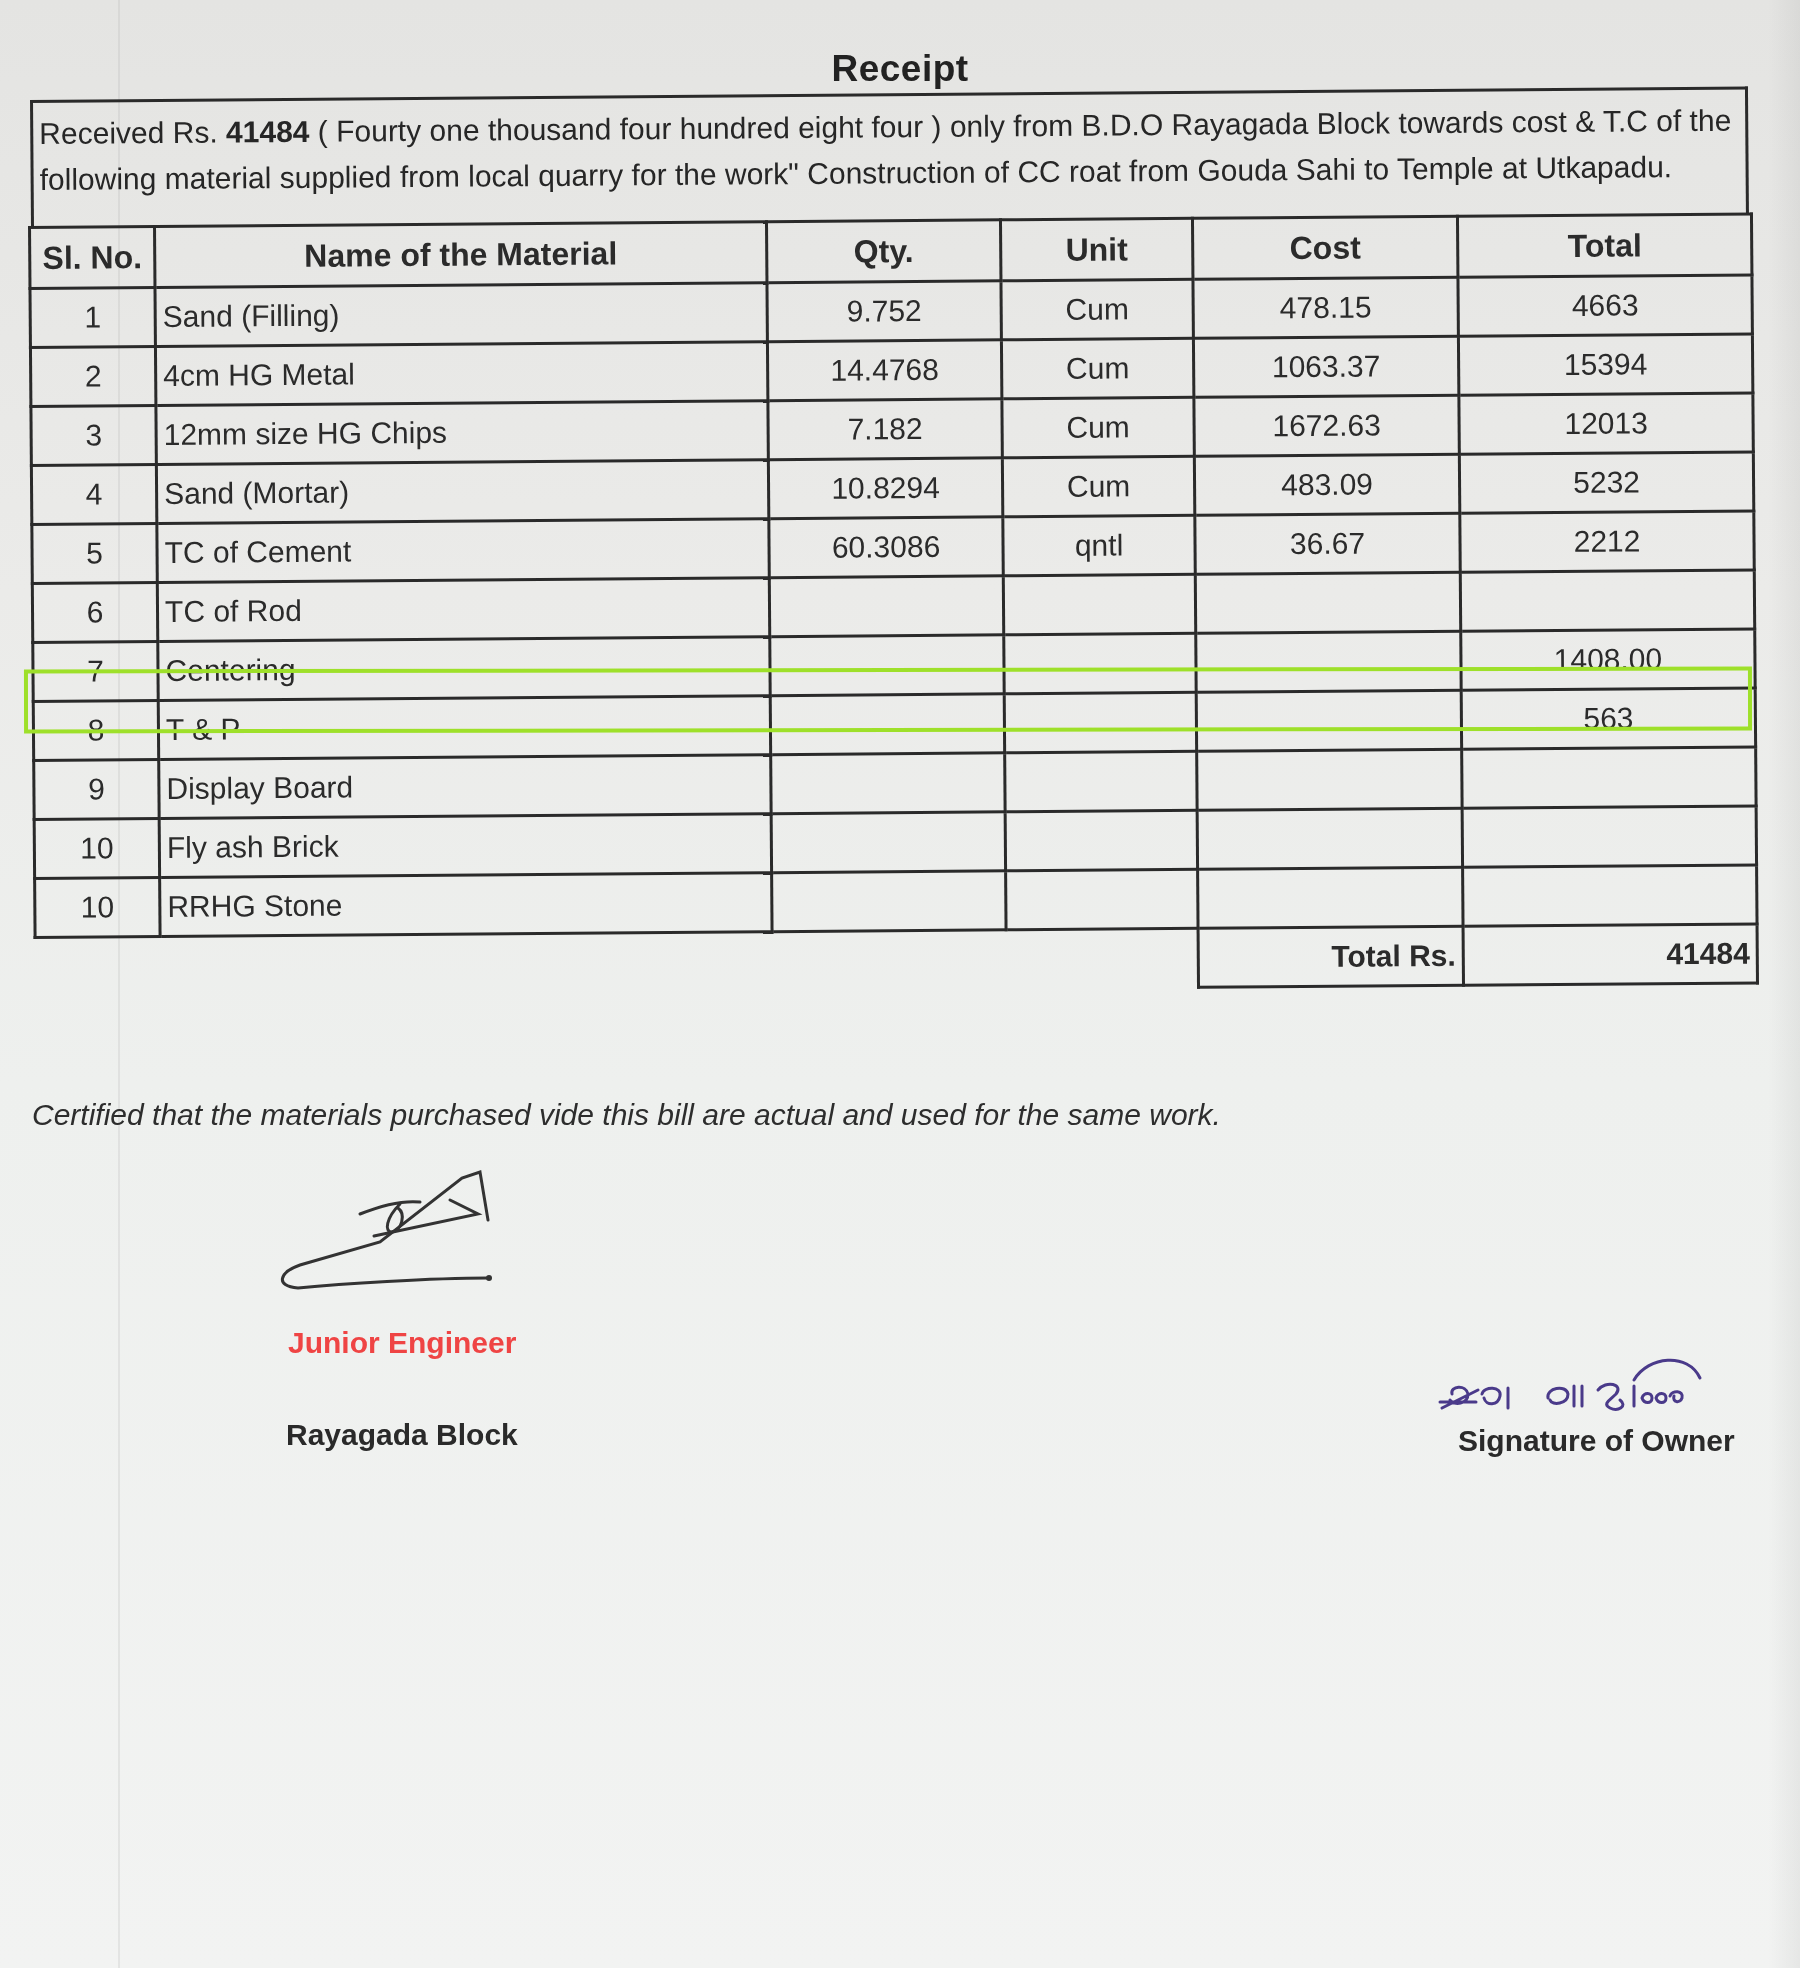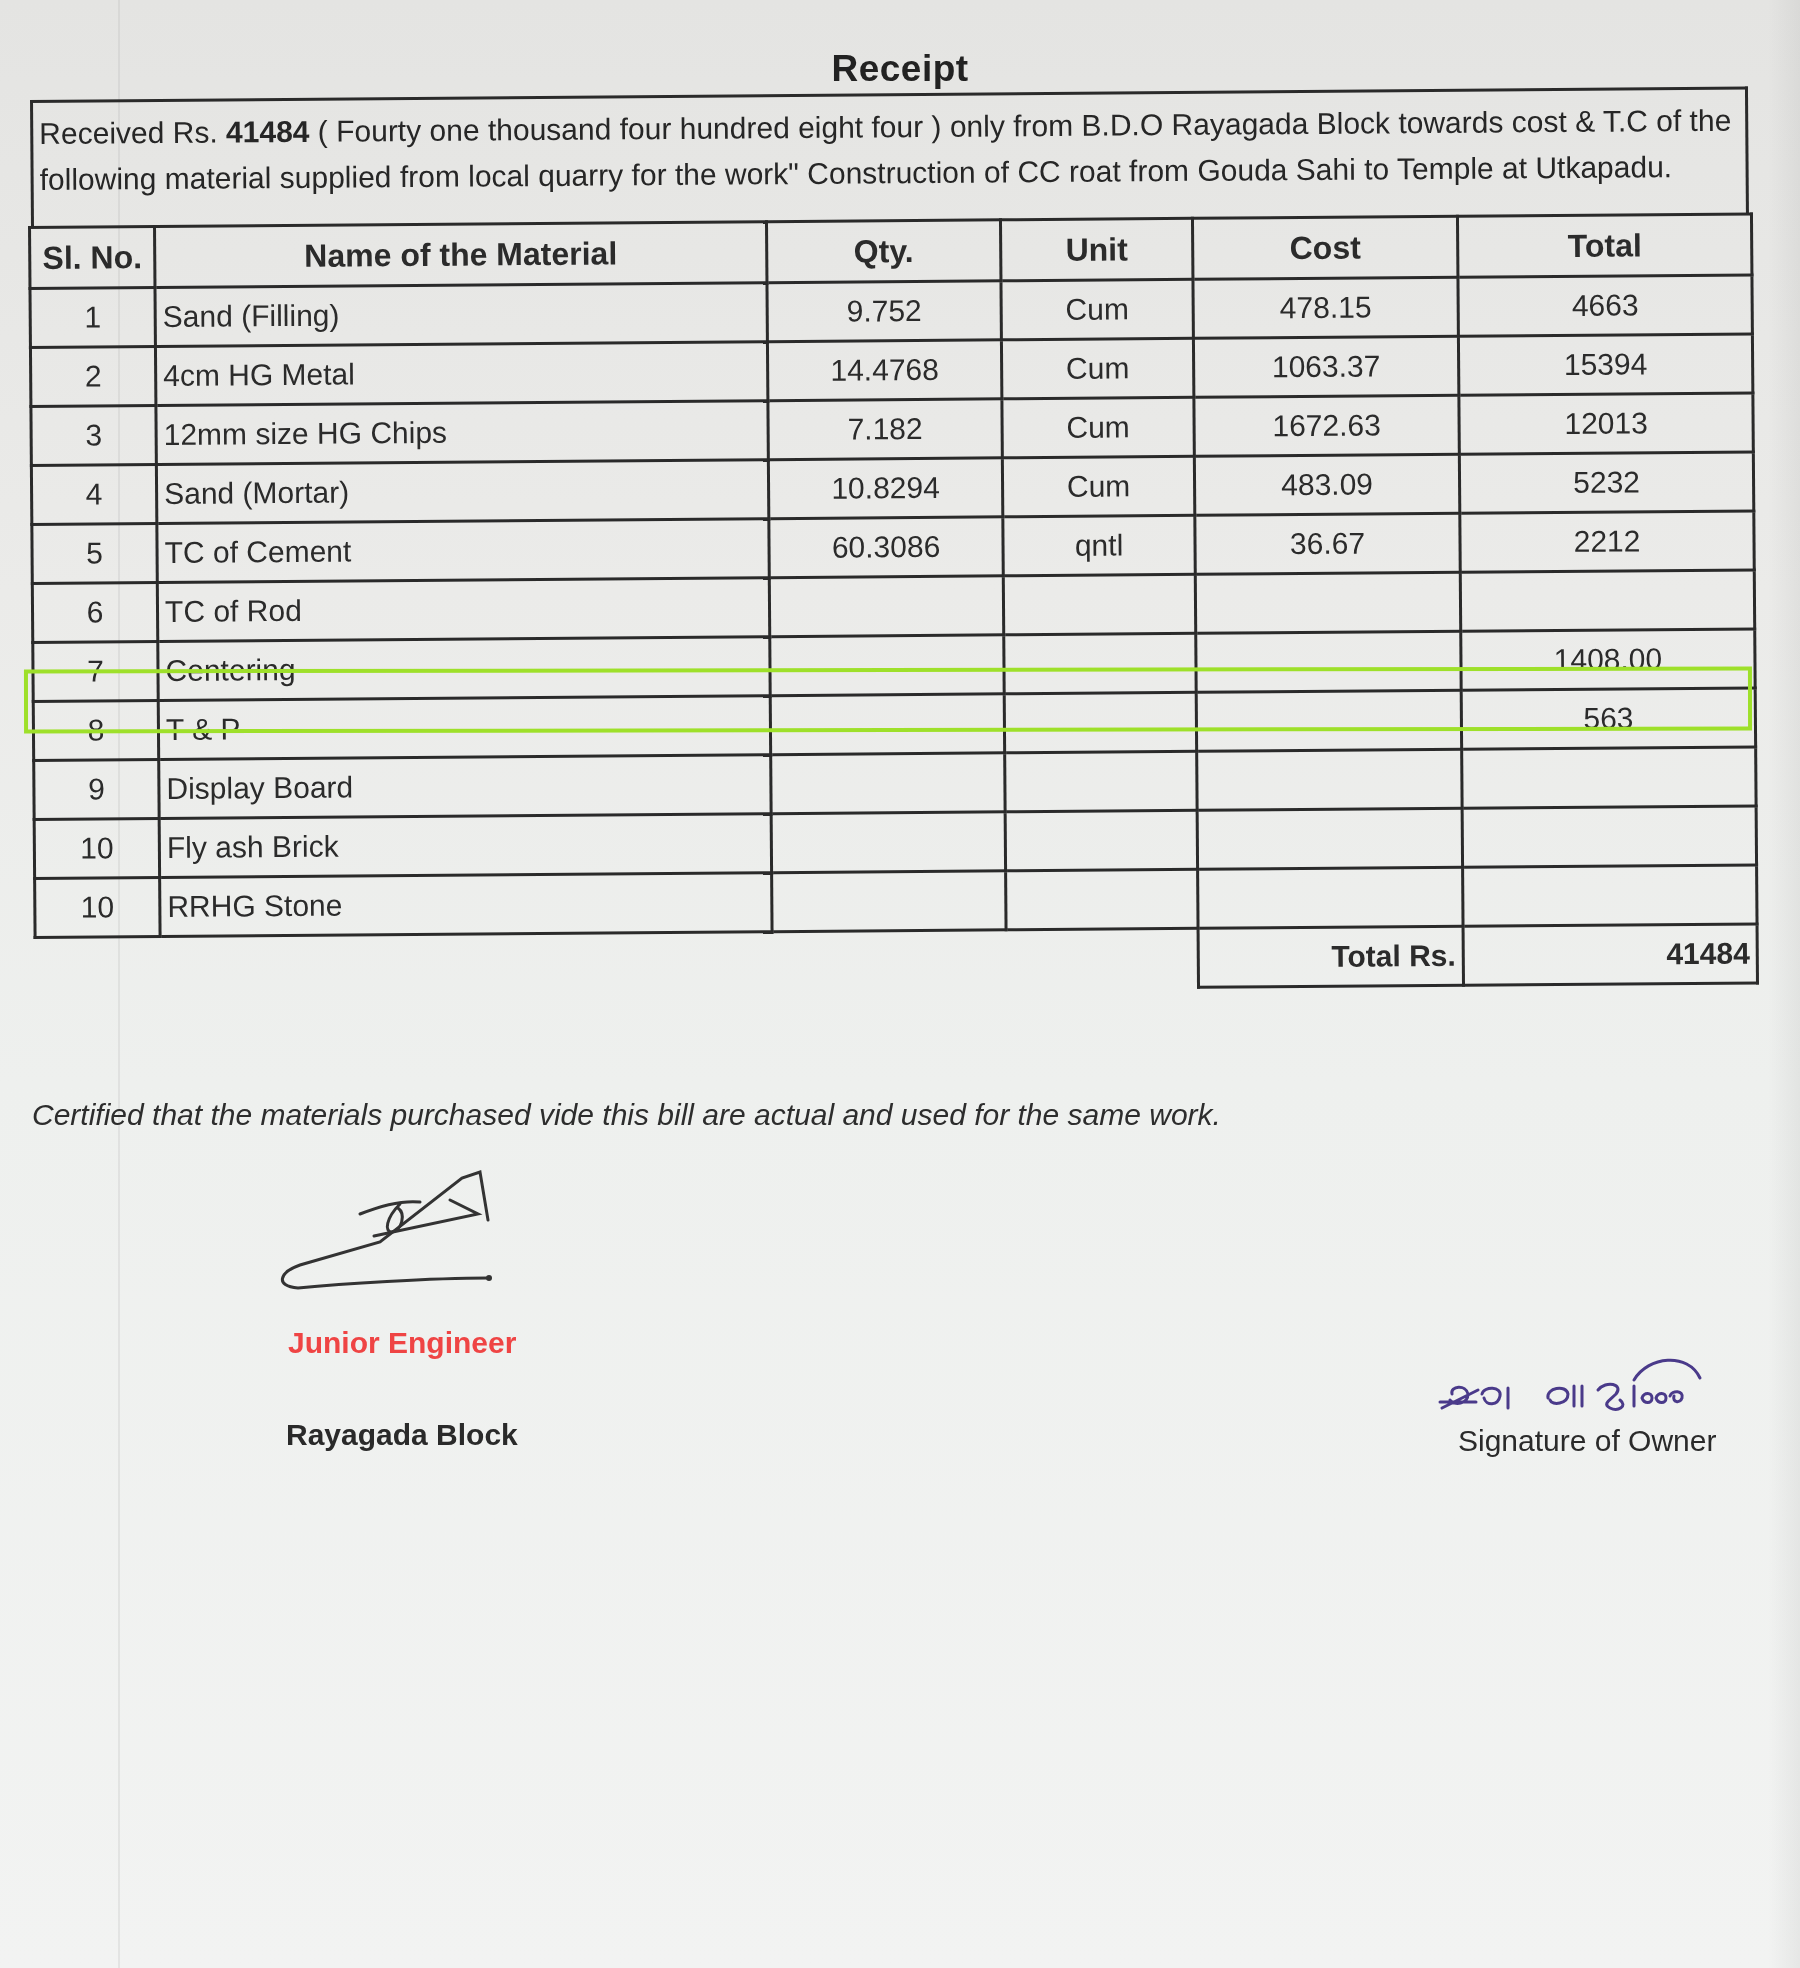--- a/index.html
+++ b/index.html
@@ -28,21 +28,21 @@
   tr.hl td { border-top-color: #2a2a2a; }
   .hl-box { position: absolute; left: 24px; top: 668px; width: 1728px; height: 64px; border: 4px solid #9ee02a; box-sizing: border-box; pointer-events: none; transform: rotate(-0.1deg); }
   .total-row td.blank { border: none; }
   .total-row td.tlabel { text-align: right; padding-right: 6px; font-weight: bold; font-size: 30px; }
   .total-row td.tval { text-align: right; padding-right: 6px; font-weight: bold; font-size: 30px; }
   .certified { position: absolute; left: 32px; top: 1098px; font-size: 30px; color: #2d2d2d; font-style: italic; }
   .sig-je { position: absolute; left: 280px; top: 1170px; width: 280px; height: 130px; }
   .je-title { position: absolute; left: 288px; top: 1326px; font-size: 30px; font-weight: bold; color: #ef4444; }
   .je-block { position: absolute; left: 286px; top: 1418px; font-size: 30px; font-weight: bold; color: #2a2a2a; }
   .sig-owner { position: absolute; left: 1438px; top: 1350px; width: 300px; height: 66px; }
-  .owner-label { position: absolute; left: 1458px; top: 1424px; font-size: 30px; font-weight: normal; color: #2a2a2a; }
+  .owner-label { position: absolute; left: 1458px; top: 1424px; font-size: 30px; font-weight: bold; color: #2a2a2a; }
 </style>
 </head>
 <body>
 
 <div class="crease"></div>
 <div class="edge-shadow"></div>
 
 <div class="title">Receipt</div>
 
 <div class="intro"><span>Received Rs. </span><b>41484</b><span> ( Fourty one thousand four hundred eight four )   only from    B.D.O  Rayagada Block towards cost  &amp; T.C of the following material supplied from local quarry for the work" Construction of CC roat from Gouda Sahi to Temple at Utkapadu.</span></div>

